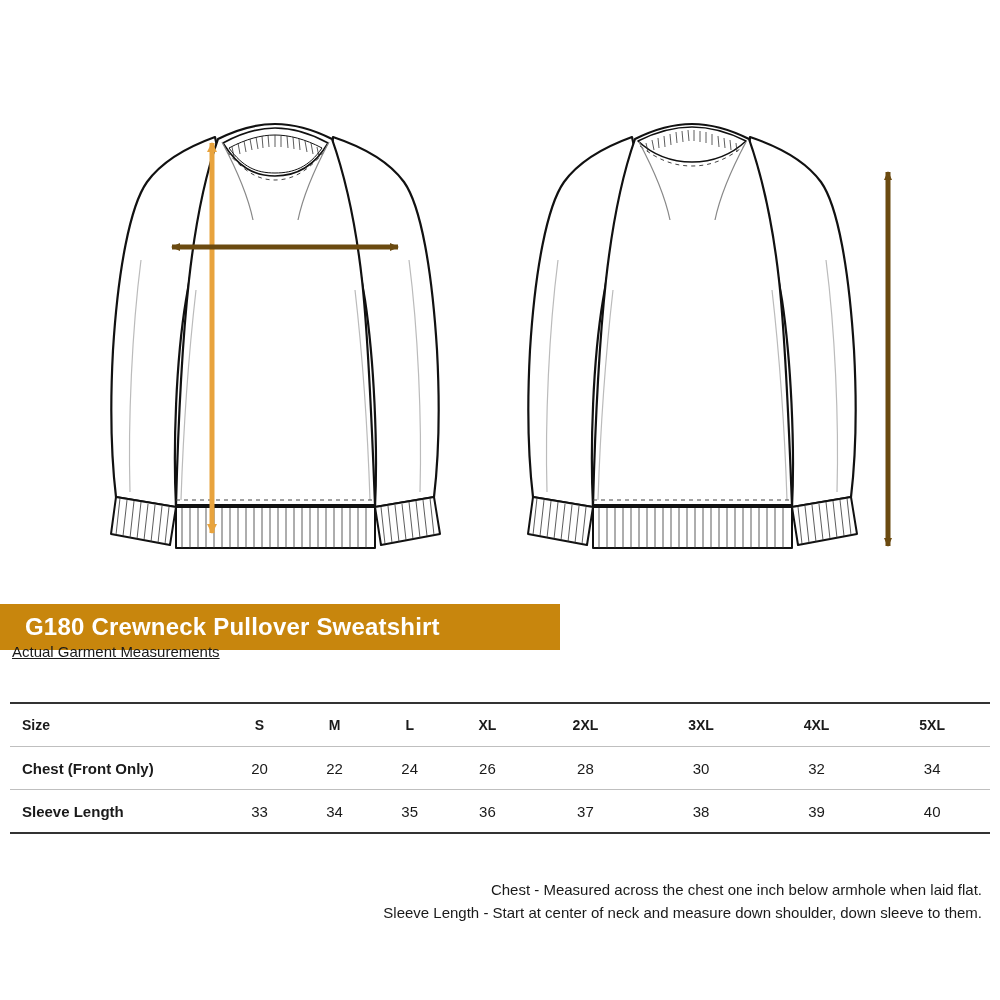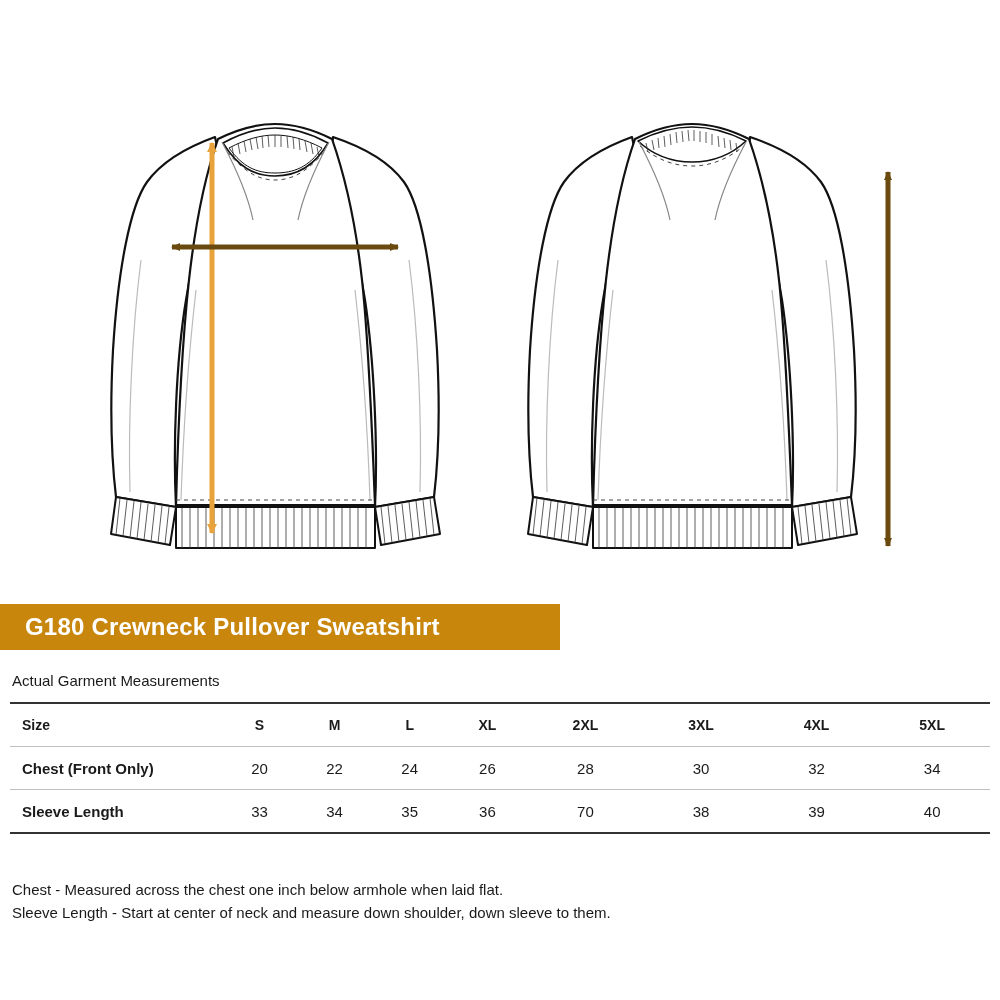--- a/index.html
+++ b/index.html
@@ -47,23 +47,24 @@
     font-size: 24px;
     font-weight: bold;
     padding-left: 25px;
     letter-spacing: 0.2px;
   }
 
   
   .meas-caption {
     position: absolute;
     left: 12px;
-    top: 672px;
+    top: 643px;
     font-size: 15px;
     color: #1a1a1a;
+    text-decoration: underline;
   }
 
   table.size-table {
     position: absolute;
     left: 10px;
     top: 702px;
     width: 980px;
     border-collapse: collapse;
     font-size: 15px;
   }
@@ -101,20 +102,21 @@
     position: absolute;
     left: 12px;
     top: 878px;
     width: 970px;
     font-size: 15px;
     line-height: 23px;
     color: #1a1a1a;
   }
   .notes div {
     white-space: nowrap;
+    text-align: right;
   }
 </style>
 </head>
 <body>
 
 <div class="page">
 
   <div class="illustration">
     <svg width="1000" height="590" viewBox="0 0 1000 590" xmlns="http://www.w3.org/2000/svg">
       <defs>
@@ -379,21 +381,21 @@
         <td>30</td>
         <td>32</td>
         <td>34</td>
       </tr>
       <tr>
         <td class="row-head"><span>Sleeve Length</span><span class="normal"></span></td>
         <td>33</td>
         <td>34</td>
         <td>35</td>
         <td>36</td>
-        <td>70</td>
+        <td>37</td>
         <td>38</td>
         <td>39</td>
         <td>40</td>
       </tr>
     </tbody>
   </table>
 
   <div class="notes">
     <div>Chest - Measured across the chest one inch below armhole when laid flat.</div>
     <div>Sleeve Length - Start at center of neck and measure down shoulder, down sleeve to them.</div>

